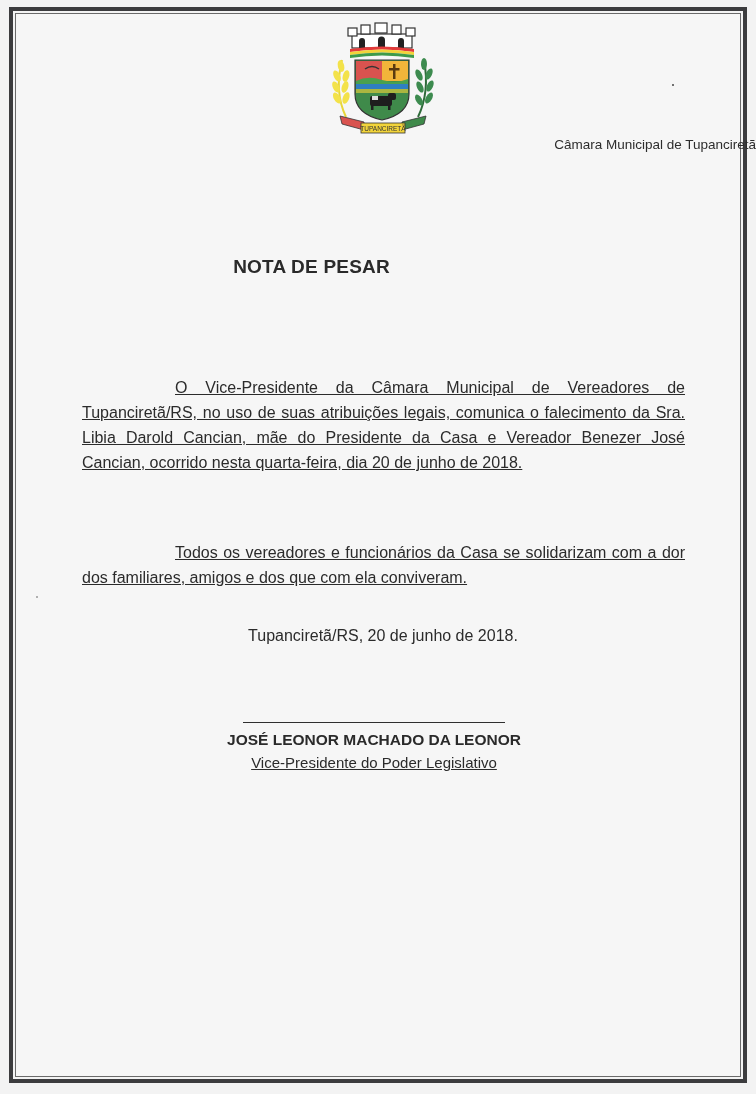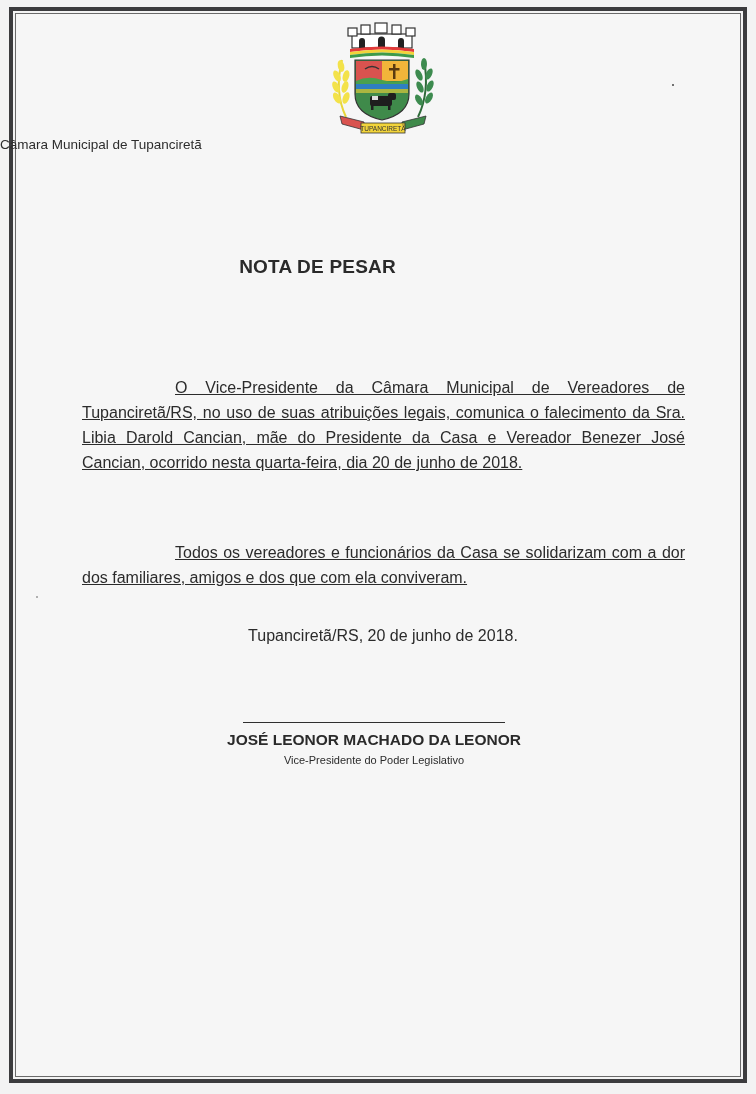--- a/index.html
+++ b/index.html
@@ -10,25 +10,25 @@
   .frame-outer {
     position:absolute; left:9px; top:7px; width:738px; height:1076px;
     box-sizing:border-box; border:4px solid #3c3c3e;
   }
   .frame-inner {
     position:absolute; left:2px; top:2px; right:2px; bottom:2px;
     border:1px solid #6a6a6a; background:#f6f6f6;
   }
   .logo { position:absolute; left:328px; top:22px; width:110px; height:116px; }
   .institution {
-    position:absolute; left:0; width:756px; top:137px; text-align:left;
+    position:absolute; left:0; width:756px; top:137px; text-align:right;
     font-size:13.5px; color:#2d2d2d;
   }
   .title {
-    position:absolute; left:10px; width:615px; top:256px; text-align:center;
+    position:absolute; left:4px; width:615px; top:256px; text-align:center;
     font-size:19px; font-weight:bold; color:#2a2a2a; letter-spacing:0.2px;
   }
   .para {
     position:absolute; left:82px; width:603px; font-size:16px; line-height:25px;
     text-align:justify; color:#2b2b2b;text-decoration:underline;
   }
   .para .indent { display:inline-block; width:93px; }
   .p1 { top:375px; }
   .p2 { top:540px; }
   .dateline {
@@ -38,21 +38,21 @@
   .sigline {
     position:absolute; left:243px; top:722px; width:262px; height:0;
     border-top:1.5px solid #2f2f2f;
   }
   .signame {
     position:absolute; left:0; width:748px; top:731px; text-align:center;
     font-size:15.5px; font-weight:bold; color:#2a2a2a;
   }
   .sigrole {
     position:absolute; left:0; width:748px; top:754px; text-align:center;
-    font-size:11px; color:#2b2b2b;
+    font-size:15px; color:#2b2b2b;text-decoration:underline;
   }
   .speck { position:absolute; width:2px; height:2px; background:#444; border-radius:1px; }
 </style>
 </head>
 <body>
 
 <div class="frame-outer">
   <div class="frame-inner"></div>
 </div>
 

